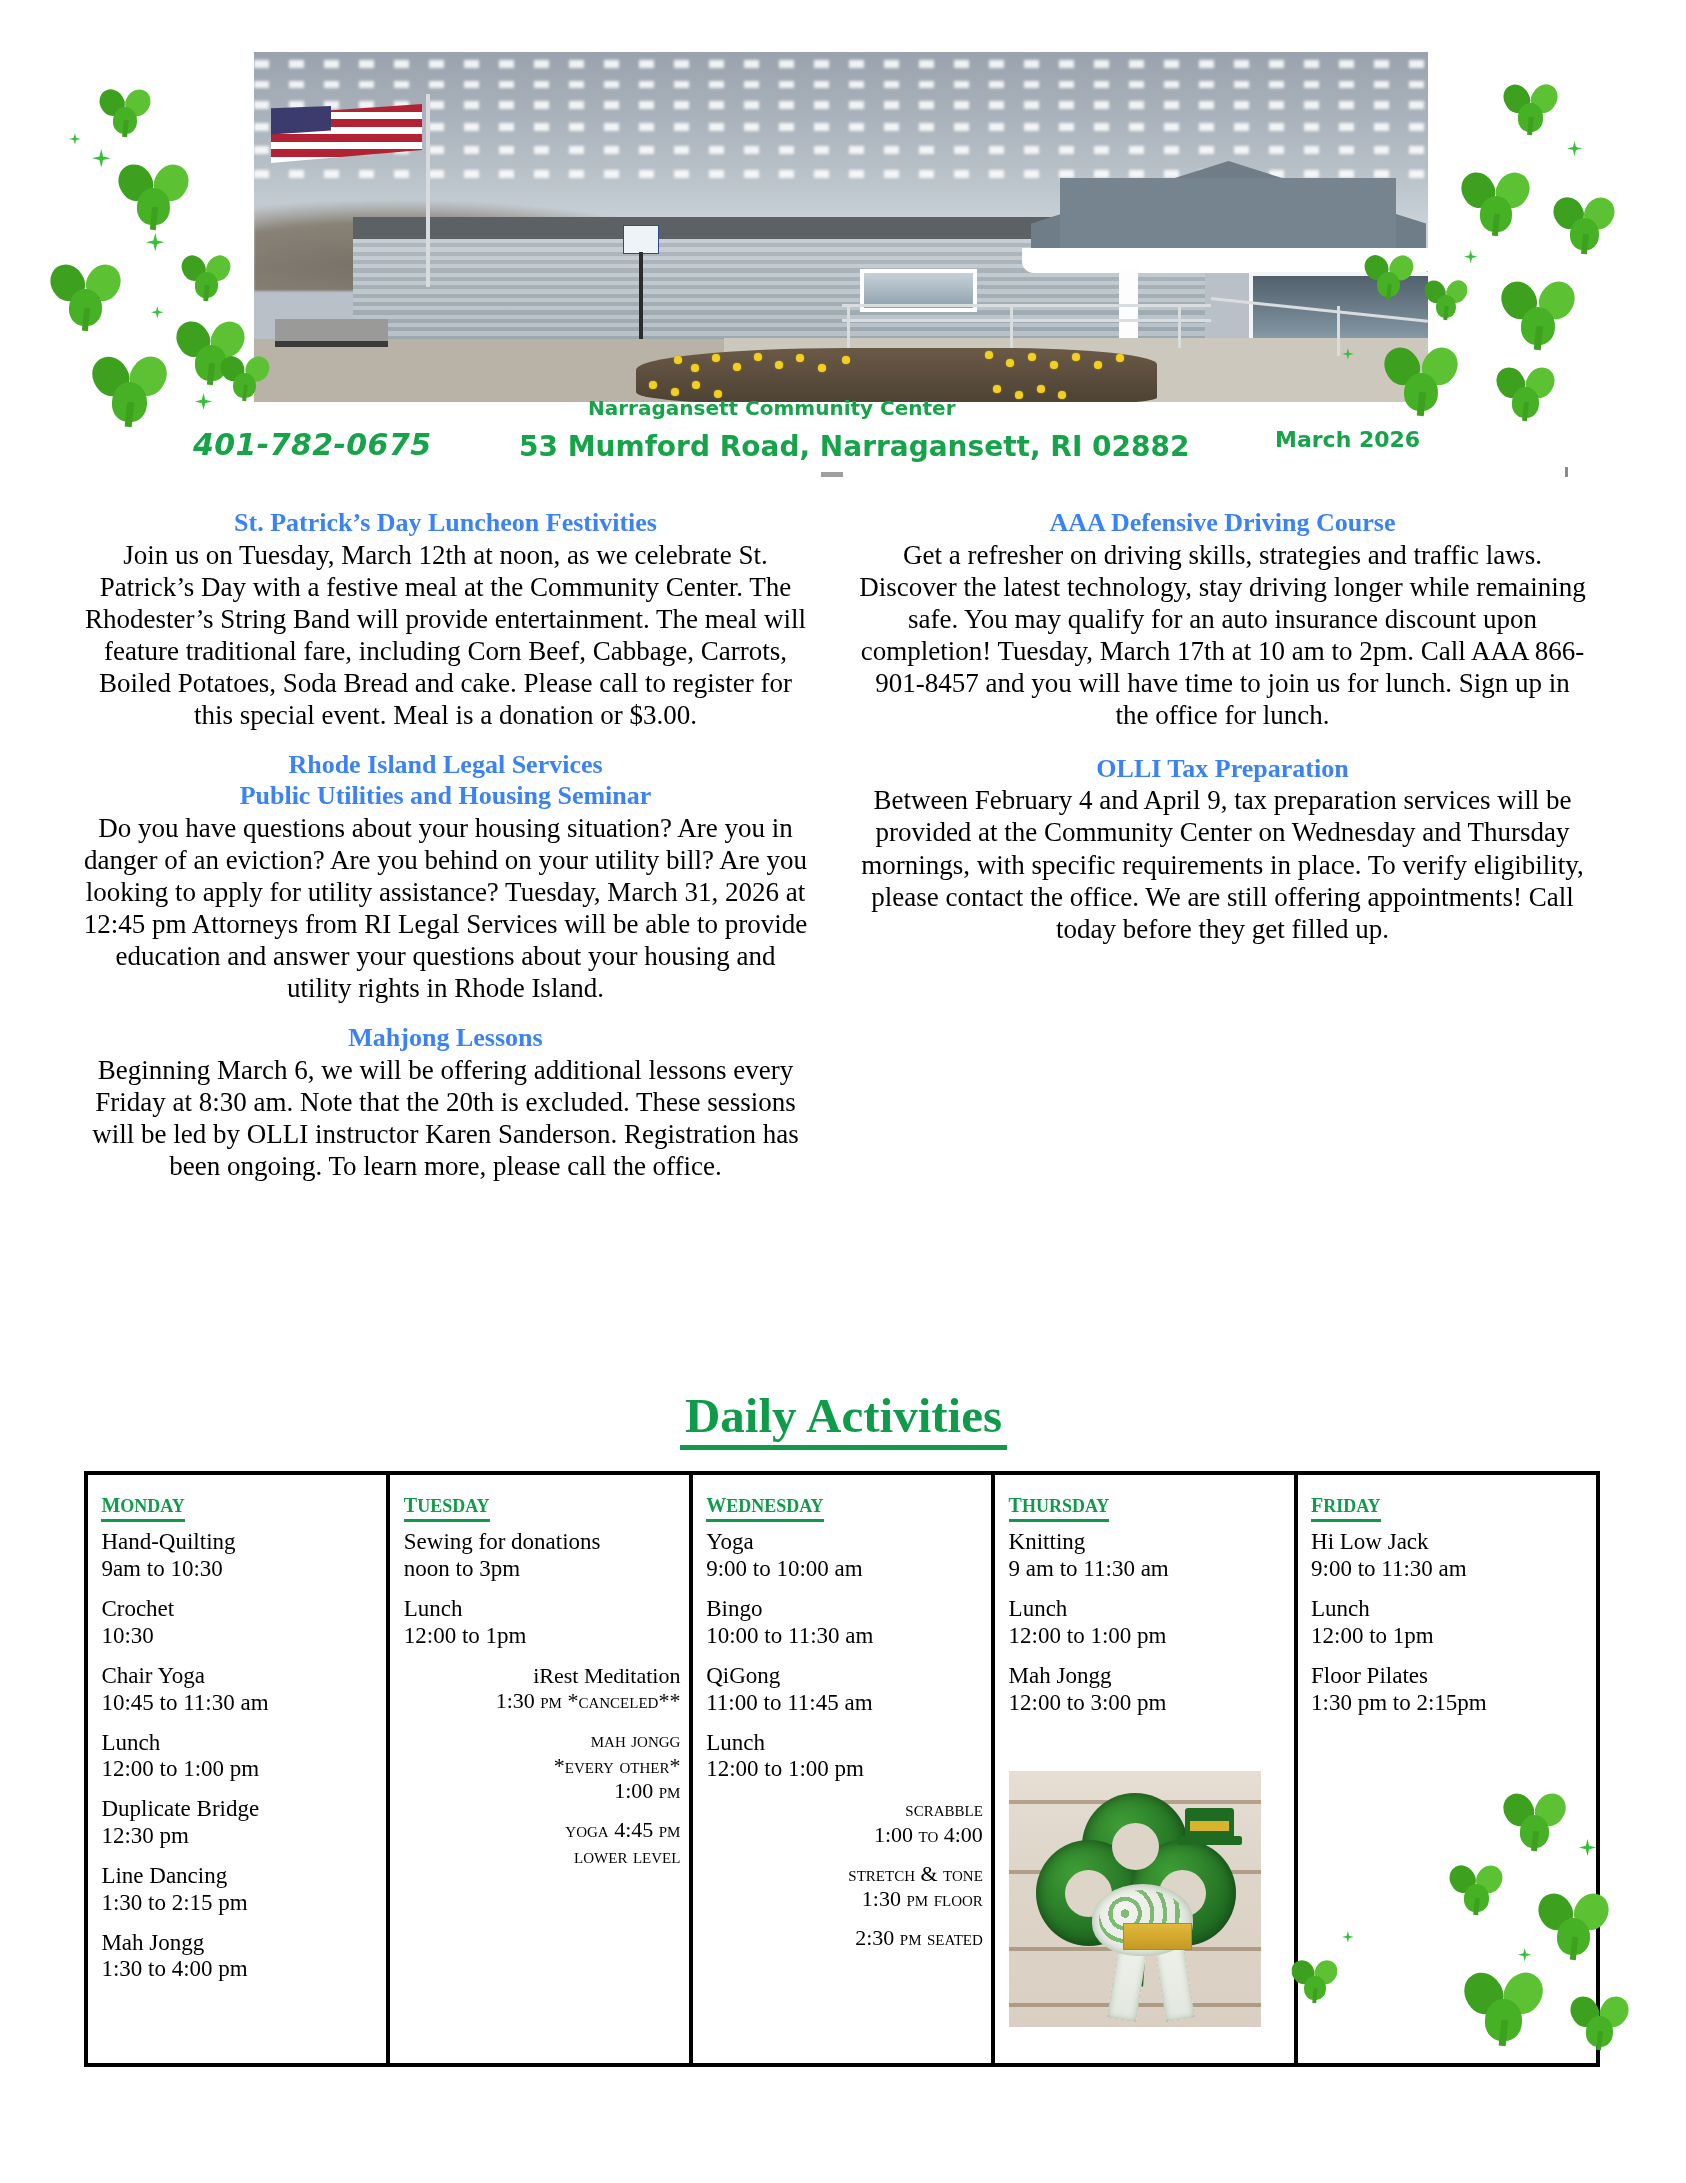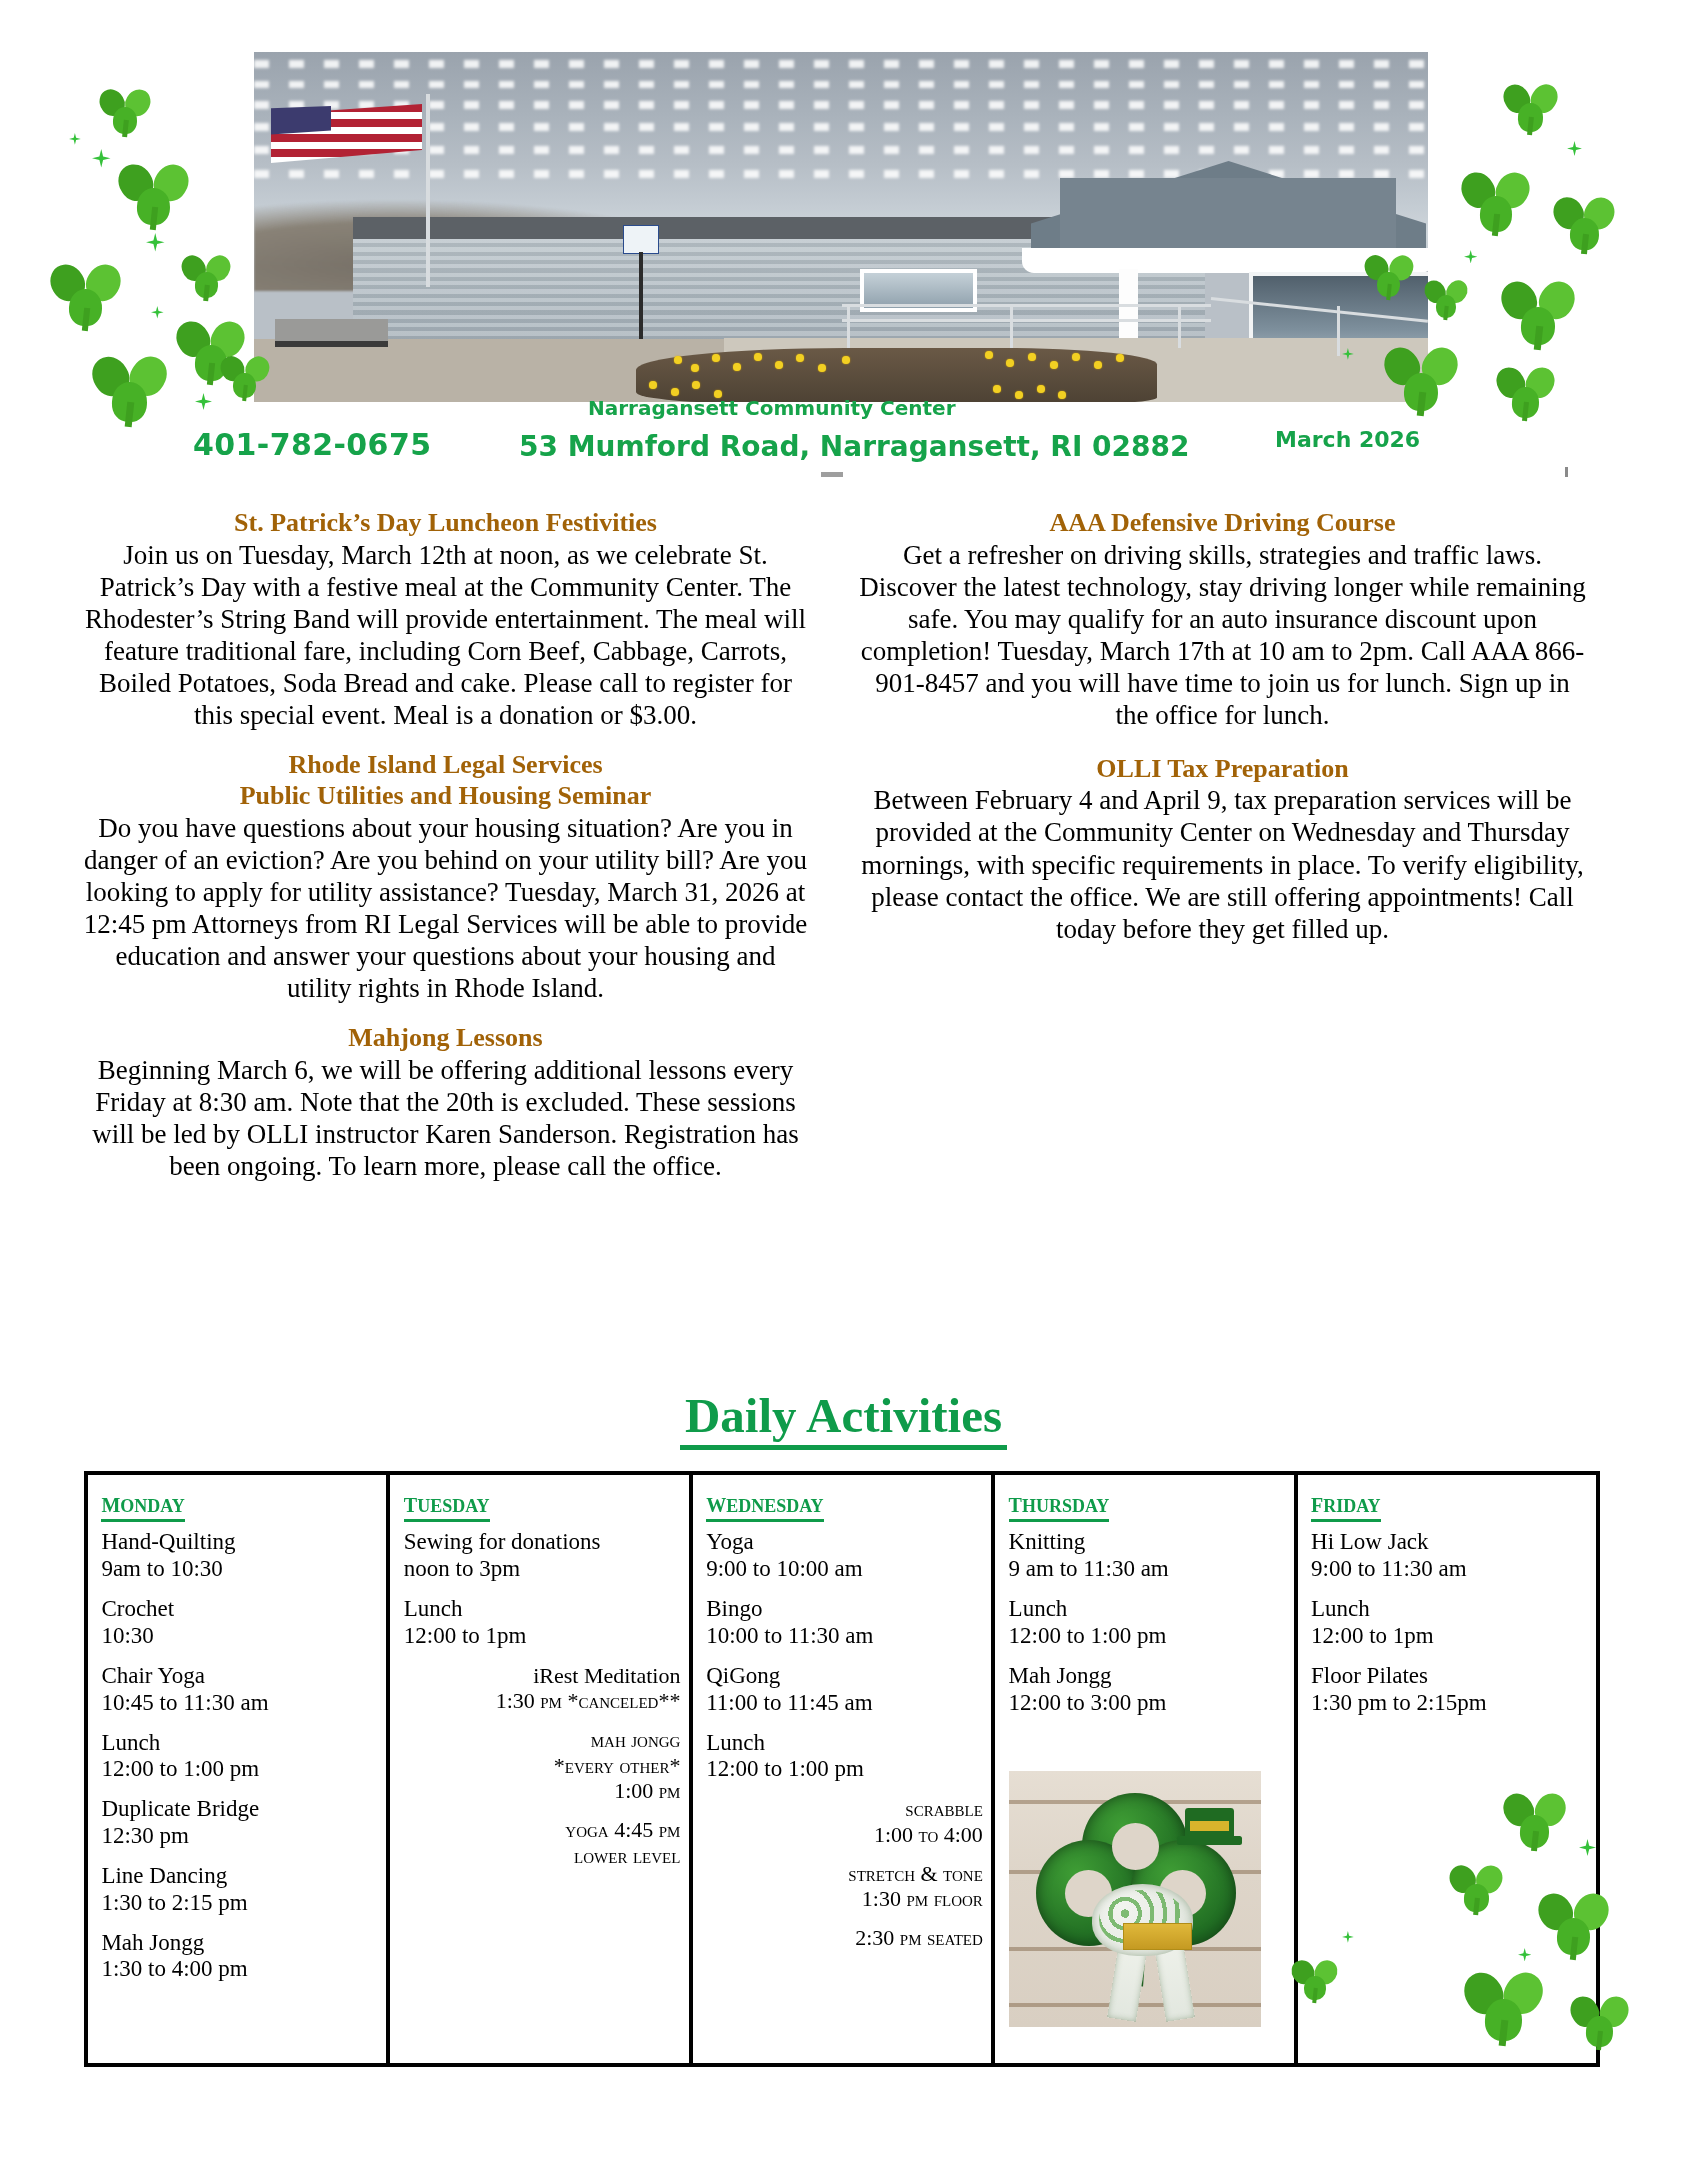--- a/index.html
+++ b/index.html
@@ -59,35 +59,35 @@
   .shm{position:absolute;}
   .shm i{position:absolute;display:block;border-radius:50% 50% 45% 45%;background:#4caf28;}
   .shm .l1{width:46%;height:52%;left:2%;top:6%;transform:rotate(-32deg);background:#3ea01f;}
   .shm .l2{width:46%;height:52%;right:2%;top:6%;transform:rotate(32deg);background:#5cc233;}
   .shm .l3{width:46%;height:52%;left:27%;top:40%;transform:rotate(2deg);background:#47b126;}
   .shm .st{width:9%;height:32%;left:46%;top:66%;border-radius:0;background:#3ea01f;transform:rotate(6deg);}
   .spark{position:absolute;background:#35c13a;
      clip-path:polygon(50% 0,60% 40%,100% 50%,60% 60%,50% 100%,40% 60%,0 50%,40% 40%);}
 
   .hdr-line{position:absolute;color:#16a34a;font-family:"DejaVu Sans",sans-serif;font-weight:bold;}
-  .phone{left:193px;top:427px;font-size:30px;letter-spacing:0.4px;}
+  .phone{left:193px;top:427px;font-size:30px;letter-spacing:0.4px;font-style:italic;}
   .ctr-name{left:588px;top:396px;font-size:20px;}
   .ctr-addr{left:519px;top:430px;font-size:28px;}
   .month{left:1275px;top:427px;font-size:22px;}
   .hdr-dash{position:absolute;left:821px;top:472px;width:22px;height:5px;background:#9e9e9e;}
   .hdr-tick{position:absolute;left:1565px;top:467px;width:2.5px;height:10px;background:#8a8a8a;}
 
   
   .cols{position:absolute;left:0;top:508px;width:1687px;}
   .col{position:absolute;width:731px;}
   .colL{left:80px;}
   .colR{left:857px;}
   .art{margin-bottom:18.5px;}
   .art h2{
-    margin:0 0 1.7px 0;text-align:center;color:#a16207;
+    margin:0 0 1.7px 0;text-align:center;color:#3b82f6;
     font-family:"Liberation Serif",serif;font-weight:bold;font-size:26px;line-height:1.12;
   }
   .art p{
     margin:0;text-align:center;font-size:27px;line-height:1.19;color:#000;
   }
 
   
   .da-title{
     position:absolute;left:0;right:0;top:1387px;text-align:center;
     color:#0f9b4a;font-weight:bold;font-size:49px;

